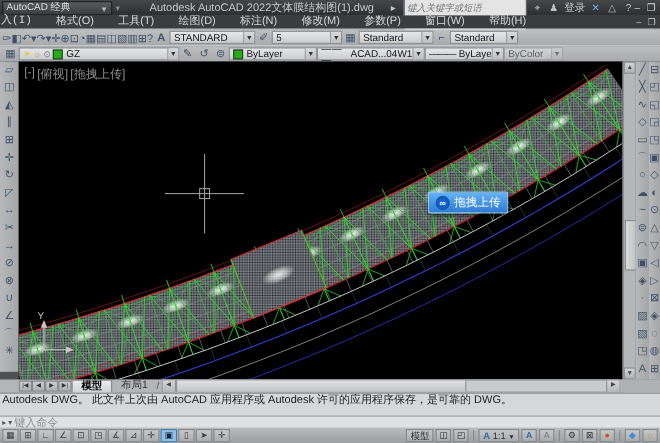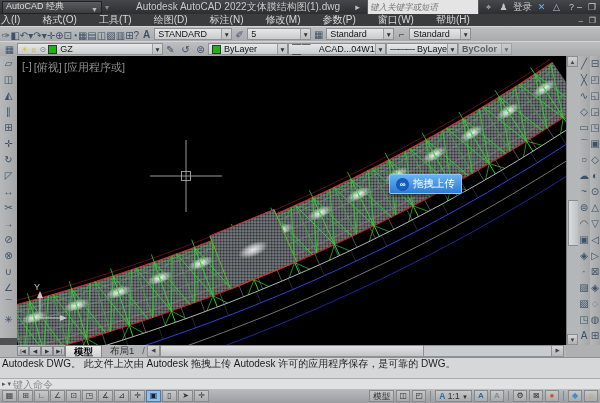--- a/index.html
+++ b/index.html
@@ -16,21 +16,21 @@
   .app-title b{font-weight:normal;}
   .search-wrap{margin-left:12px;display:flex;align-items:center;gap:4px;}
   .search-input{width:106px;height:9px;font-size:8.5px;font-style:italic;color:#555;
     background:#e4e4e4;border:1px solid #55575a;padding:16px 2px;}
   .tb-ic{font-size:9px;color:#c3c3c3;width:11px;text-align:center;}
   .win-btns{margin-left:auto;display:flex;gap:6px;margin-right:4px;color:#d5d5d5;font-size:9px;}
   
   .menubar{position:absolute;left:0;top:14px;width:600px;height:12px;background:#3a3c3e;
     display:flex;align-items:center;font-size:10px;color:#d8d8d8;}
   .menu-item{padding:0 11px 0 11px;height:12px;line-height:12px;cursor:default;}
-  .menu-item:first-child{padding-left:1px;}
+  .menu-item:first-child{padding-left:1px;font-family:Liberation Mono, monospace;}
   .menubar .win-btns{font-size:8px;}
   
   .toolbar{position:absolute;left:0;width:600px;height:15px;background:linear-gradient(#bcbec0,#a8aaac);
     border-top:1px solid #d2d4d6;box-sizing:border-box;display:flex;align-items:center;padding-left:2px;}
   .toolbar.row1{top:26px;} .toolbar.row2{top:41px;}
   .tbico{width:15px;height:13px;line-height:13px;text-align:center;font-size:10px;color:#3d5269;flex:0 0 auto;}
   .combo{display:flex;align-items:center;height:12px;background:linear-gradient(#e6e7e8,#c9cbcd);
     border:1px solid #8e9092;font-size:9px;color:#151515;padding:0 0 0 3px;box-sizing:border-box;flex:0 0 auto;}
   .combo .val{white-space:nowrap;overflow:hidden;}
   .combo .arr{margin-left:auto;width:9px;height:100%;border-left:1px solid #9a9c9e;
@@ -185,21 +185,21 @@
     <div class="combo" style="width:98px;">
       <span class="lt-pat">— — —</span>
       <span class="val">ACAD...04W10(</span>
       <span class="arr">▼</span>
     </div>
     <div class="combo" style="width:72px;">
       <span class="lt-pat">———</span>
       <span class="val">ByLayer</span>
       <span class="arr">▼</span>
     </div>
-    <div class="combo disabled" style="width:54px;font-weight:bold;">
+    <div class="combo disabled" style="width:54px;">
       <span class="val">ByColor</span>
       <span class="arr">▼</span>
     </div>
   </div>
 
   <div class="main">
     <div class="vtb left">
         <span class="tbico">▱</span>
         <span class="tbico">◫</span>
         <span class="tbico">◭</span>
@@ -578,21 +578,21 @@
           </g>
           <g stroke="#a8a8a8" stroke-width="0.9">
             <line x1="133" y1="120" x2="205" y2="120"></line>
             <line x1="169" y1="84" x2="169" y2="156"></line>
             <rect x="164.5" y="115.5" width="9" height="9" fill="none"></rect>
           </g>
         </svg>
       <div class="vp-label">
         <span>[-]</span>
         <span>[俯视]</span>
-        <span>[应用程序或]</span>
+        <span>[拖拽上传]</span>
       </div>
       <div class="tooltip">
         <span class="tt-ico">∞</span>
         <span>拖拽上传</span>
       </div>
     </div>
 
     <div class="scrollv">
       <div class="btn up">▲</div>
       <div class="thumb"></div>
@@ -653,21 +653,21 @@
     <span class="tab-slash">/</span>
     <div class="hscroll">
       <div class="hbtn l">◀</div>
       <div class="thumb"></div>
       <div class="hbtn r">▶</div>
     </div>
     <div class="tab-corner"></div>
   </div>
 
   <div class="cmdhist">
-    <div>Autodesk DWG。  此文件上次由 Autodesk 拖拽上传 Autodesk 许可的应用程序保存，是可靠的 DWG。</div>
+    <div>Autodesk DWG。  此文件上次由 AutoCAD 应用程序或 Autodesk 许可的应用程序保存，是可靠的 DWG。</div>
   </div>
 
   <div class="cmdinput">
     <span class="pr">▸</span>
     <span class="pr">▾</span>
     <input placeholder="键入命令" style="">
   </div>
 
   <div class="statusbar">
     <span id="status-toggles" style="display:flex;">

